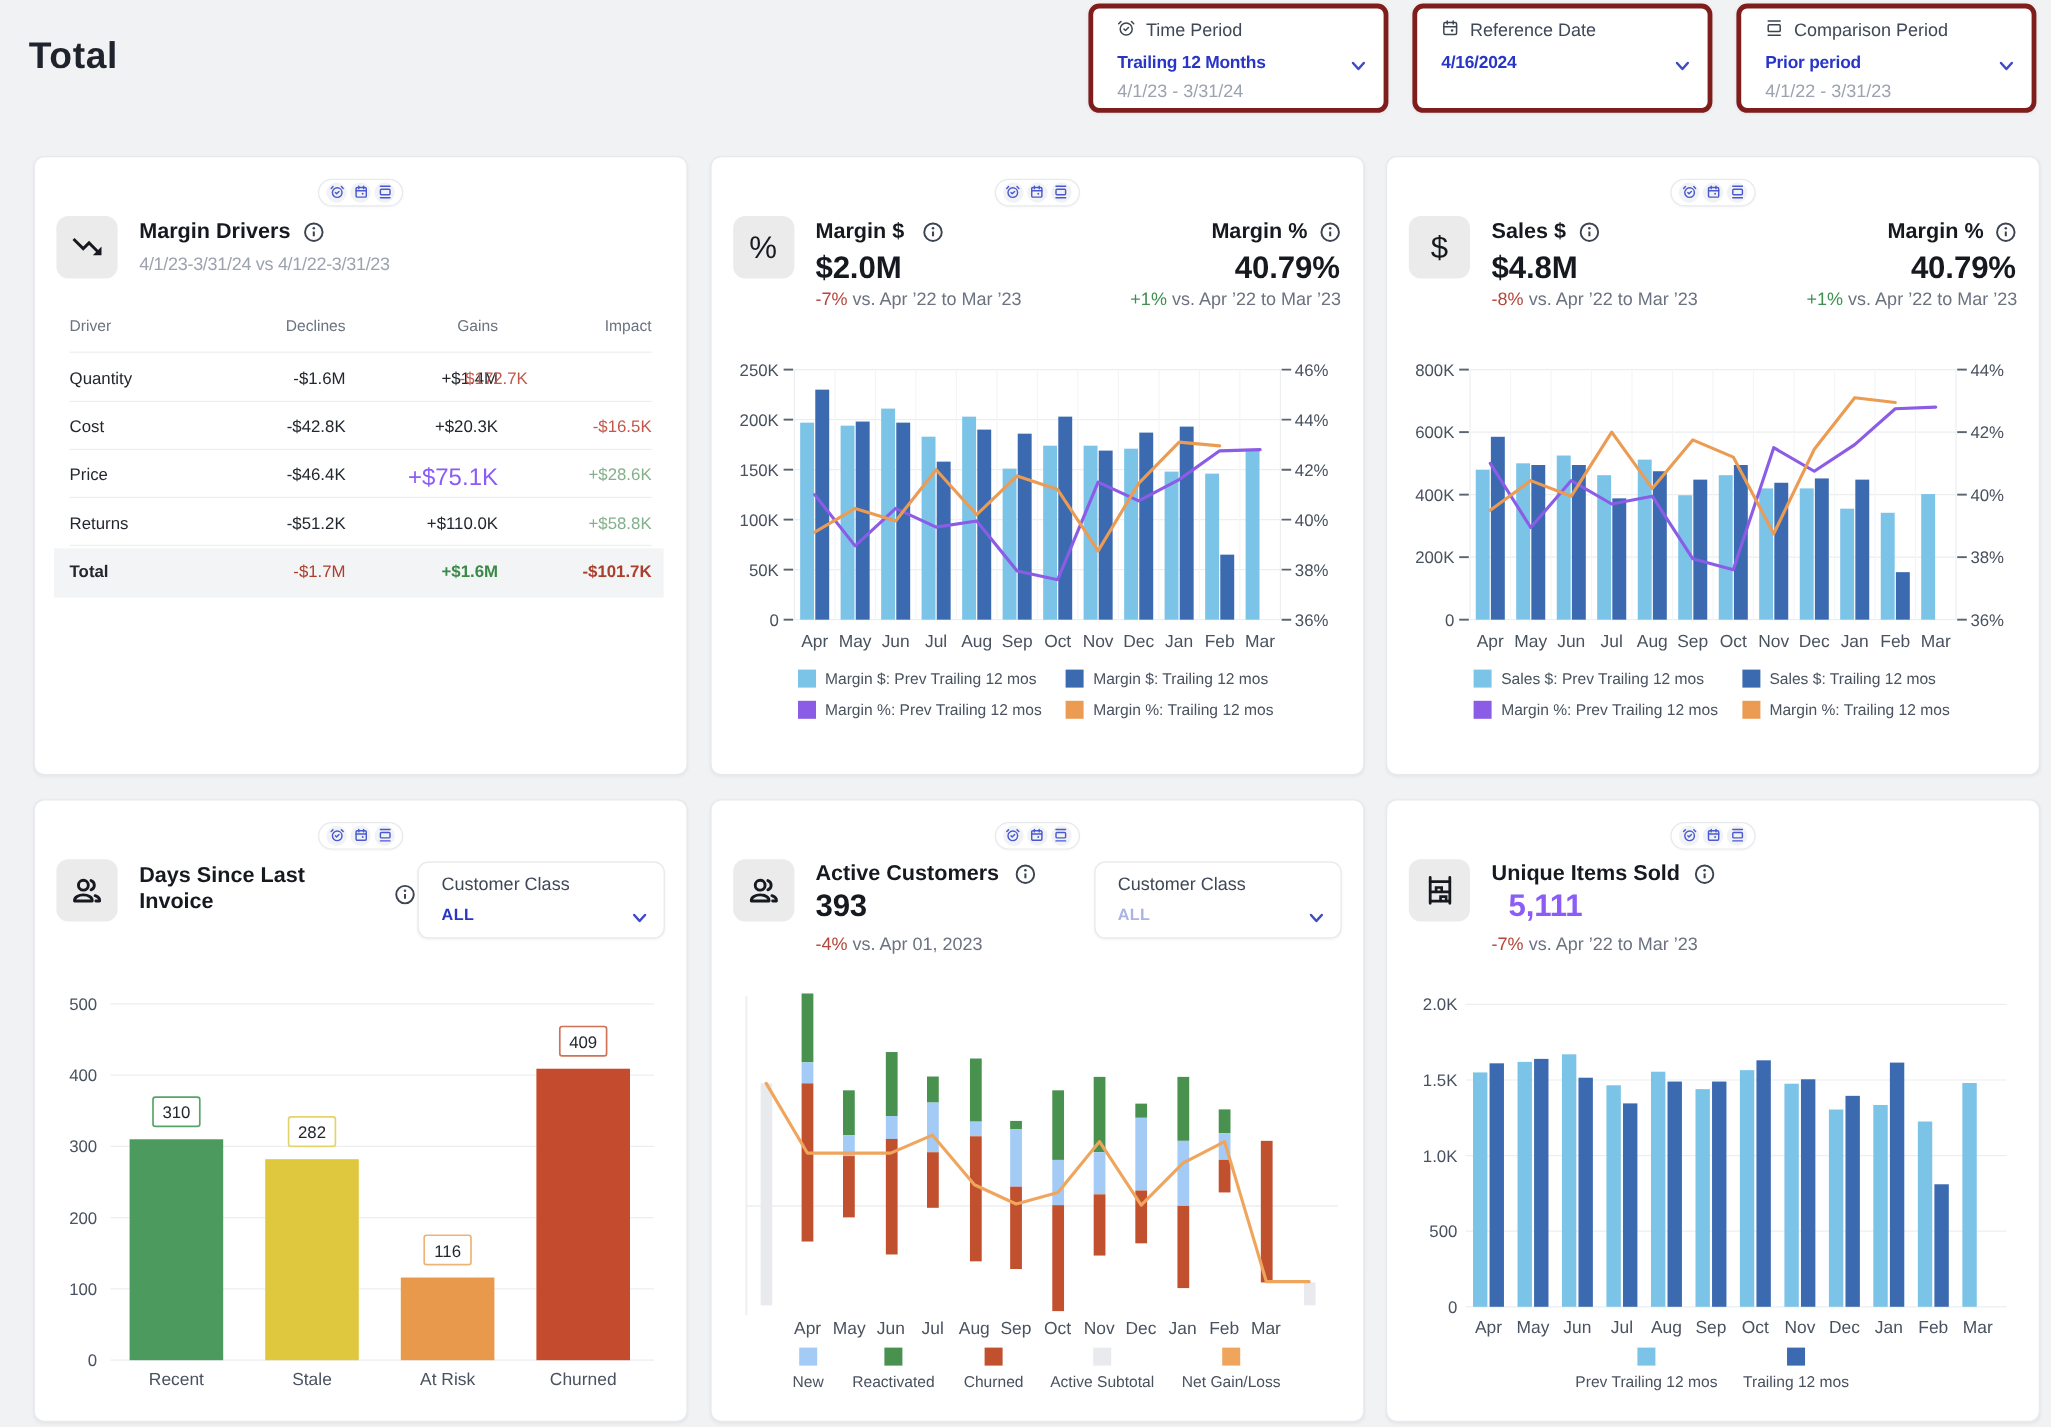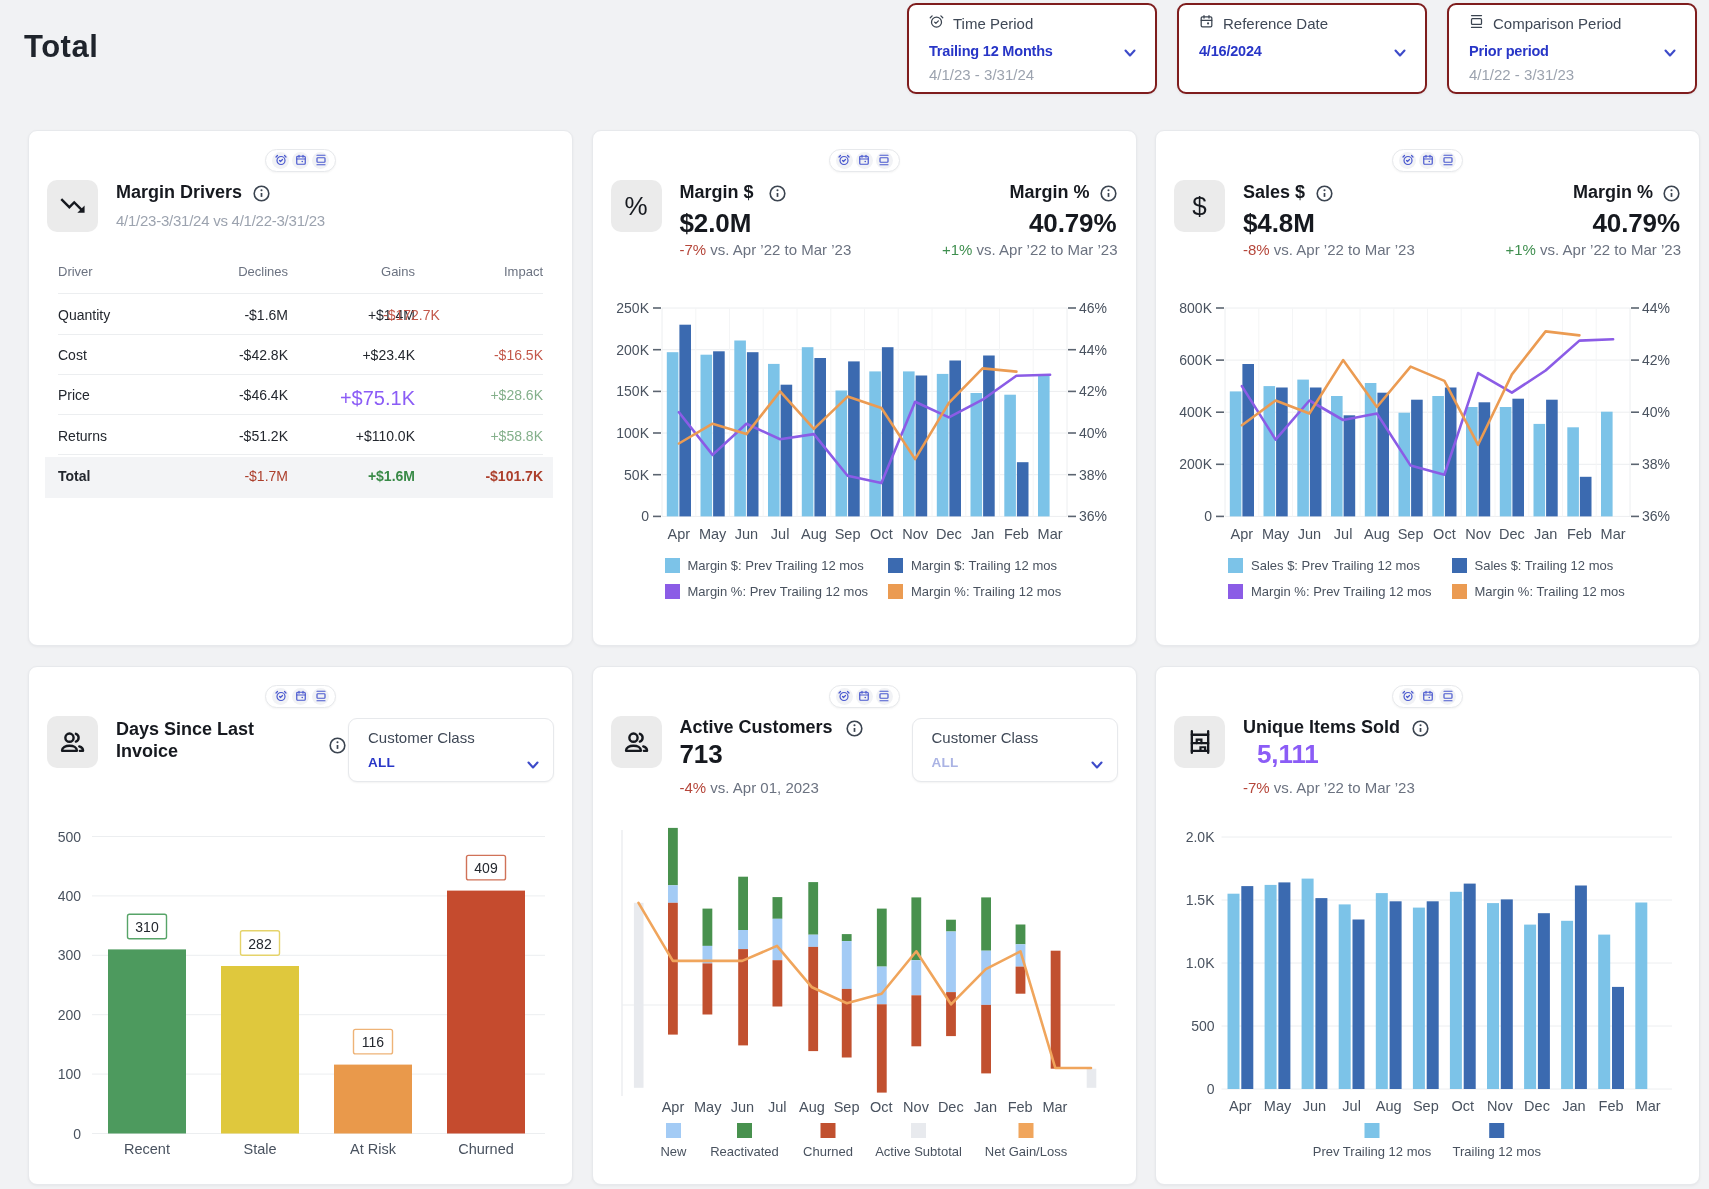--- a/index.html
+++ b/index.html
@@ -1,17 +1,17 @@
 <!DOCTYPE html>
 <html><head><meta charset="utf-8">
 <style>
 *{margin:0;padding:0;box-sizing:border-box}
 html,body{width:1709px;height:1189px;background:#f1f2f4;font-family:"Liberation Sans",sans-serif;position:relative;overflow:hidden}
 .card{position:absolute;background:#fff;border:1px solid #e7e9ec;border-radius:9px;box-shadow:0 1px 3px rgba(16,24,40,.05)}
-.fcard{position:absolute;top:3px;width:250px;height:91px;background:#fff;border:2px solid #7f1d1d;border-radius:9px;box-shadow:0 1px 3px rgba(16,24,40,.06)}
+.fcard{position:absolute;top:3px;width:250px;height:91px;background:#fff;border:4px solid #7f1d1d;border-radius:9px;box-shadow:0 1px 3px rgba(16,24,40,.06)}
 </style></head>
 <body>
 <div style="position:absolute;left:24px;top:29px;font-size:31px;font-weight:bold;letter-spacing:.5px;color:#1f242c">Total</div>
 <div class="fcard" style="left:907px">
     <svg style="position:absolute;left:20px;top:9px" width="15" height="15" viewBox="0 0 24 24" fill="none" stroke="#3b4450" stroke-width="2" stroke-linecap="round" stroke-linejoin="round">
       <circle cx="12" cy="13" r="8"></circle>
       <path d="M5 3 2 6"></path>
       <path d="m22 6-3-3"></path>
       <path d="m9 13 2 2 4-4"></path>
     </svg>
@@ -87,21 +87,21 @@
 <div style="position:absolute;left:255px;width:160px;text-align:right;top:264px;font-size:13px;color:#6b7280;font-weight:normal">Gains</div>
 <div style="position:absolute;left:383px;width:160px;text-align:right;top:264px;font-size:13px;color:#6b7280;font-weight:normal">Impact</div>
 <div style="position:absolute;left:58px;top:293.3px;width:485px;height:1px;background:#eceef0"></div>
 <div style="position:absolute;left:58px;top:307.0px;font-size:14px;color:#23272e;font-weight:normal">Quantity</div>
 <div style="position:absolute;left:128px;width:160px;text-align:right;top:307.0px;font-size:14px;color:#23272e;font-weight:normal">-$1.6M</div>
 <div style="position:absolute;left:255px;width:160px;text-align:right;top:307.0px;font-size:14px;color:#23272e;font-weight:normal">+$1.4M</div>
 <div style="position:absolute;left:383px;width:160px;text-align:left;top:307.0px;font-size:14px;color:#c3584a;font-weight:normal">-$172.7K</div>
 <div style="position:absolute;left:58px;top:333.6px;width:485px;height:1px;background:#eceef0"></div>
 <div style="position:absolute;left:58px;top:347.2px;font-size:14px;color:#23272e;font-weight:normal">Cost</div>
 <div style="position:absolute;left:128px;width:160px;text-align:right;top:347.2px;font-size:14px;color:#23272e;font-weight:normal">-$42.8K</div>
-<div style="position:absolute;left:255px;width:160px;text-align:right;top:347.2px;font-size:14px;color:#23272e;font-weight:normal">+$23.4K</div>
+<div style="position:absolute;left:255px;width:160px;text-align:right;top:347.2px;font-size:14px;color:#23272e;font-weight:normal">+$20.3K</div>
 <div style="position:absolute;left:383px;width:160px;text-align:right;top:347.2px;font-size:14px;color:#c3584a;font-weight:normal">-$16.5K</div>
 <div style="position:absolute;left:58px;top:373.8px;width:485px;height:1px;background:#eceef0"></div>
 <div style="position:absolute;left:58px;top:387.4px;font-size:14px;color:#23272e;font-weight:normal">Price</div>
 <div style="position:absolute;left:128px;width:160px;text-align:right;top:387.4px;font-size:14px;color:#23272e;font-weight:normal">-$46.4K</div>
 <div style="position:absolute;left:255px;width:160px;text-align:right;top:387.4px;font-size:20px;color:#8b5cf6;font-weight:normal">+$75.1K</div>
 <div style="position:absolute;left:383px;width:160px;text-align:right;top:387.4px;font-size:14px;color:#84b08b;font-weight:normal">+$28.6K</div>
 <div style="position:absolute;left:58px;top:414.0px;width:485px;height:1px;background:#eceef0"></div>
 <div style="position:absolute;left:58px;top:427.6px;font-size:14px;color:#23272e;font-weight:normal">Returns</div>
 <div style="position:absolute;left:128px;width:160px;text-align:right;top:427.6px;font-size:14px;color:#23272e;font-weight:normal">-$51.2K</div>
 <div style="position:absolute;left:255px;width:160px;text-align:right;top:427.6px;font-size:14px;color:#23272e;font-weight:normal">+$110.0K</div>
@@ -454,21 +454,21 @@
     <path d="M3.4 18.9v-.4c0-2.3 2.7-3.8 6.1-3.8s6.1 1.5 6.1 3.8v.4z"></path>
     <path d="M14.8 4.8a3.4 3.4 0 0 1 0 6.4"></path>
     <path d="M17.6 15.2c1.9.6 3.1 1.7 3.1 3.3v.4h-2.6"></path>
   </svg>
 <div style="position:absolute;left:679.5px;top:717px;font-size:18px;font-weight:bold;color:#16191f">Active Customers</div>
 <svg style="position:absolute;left:845.5px;top:720px" width="17" height="17" viewBox="0 0 17 17">
     <circle cx="8.5" cy="8.5" r="7.3" fill="none" stroke="#3b4450" stroke-width="1.6"></circle>
     <line x1="8.5" y1="8.0" x2="8.5" y2="11.9" stroke="#3b4450" stroke-width="1.7"></line>
     <circle cx="8.5" cy="5.2" r="1.05" fill="#3b4450"></circle>
   </svg>
-<div style="position:absolute;left:679.5px;top:739px;font-size:26px;font-weight:bold;letter-spacing:-.1px;color:#16191f">713</div>
+<div style="position:absolute;left:679.5px;top:739px;font-size:26px;font-weight:bold;letter-spacing:-.1px;color:#16191f">393</div>
 <div style="position:absolute;left:679.5px;top:779px;font-size:15px;color:#6b7280"><span style="color:#b5463a">-4%</span> vs. Apr 01, 2023</div>
 <div style="position:absolute;left:911.5px;top:718px;width:206px;height:64px;background:#fff;border:1px solid #e7e9ec;border-radius:9px;box-shadow:0 1px 2px rgba(0,0,0,.05)"></div>
 <div style="position:absolute;left:931.5px;top:729px;font-size:15px;color:#3f4856">Customer Class</div>
 <div style="position:absolute;left:931.5px;top:755px;font-size:13.5px;font-weight:bold;letter-spacing:.3px;color:#aab3e4">ALL</div>
 <svg style="position:absolute;left:1089.5px;top:758px" width="14" height="14" viewBox="0 0 14 14">
     <polyline points="2.5,4.5 7,9.5 11.5,4.5" fill="none" stroke="#3d4bc9" stroke-width="2.1" stroke-linecap="round" stroke-linejoin="round"></polyline>
   </svg>
 <svg style="position:absolute;left:591.5px;top:666px" width="545" height="519" viewBox="0 0 545 519">
     <line x1="30" y1="164" x2="30" y2="430" stroke="#eceef0" stroke-width="1.5"></line>
     <line x1="30" y1="339" x2="523" y2="339" stroke="#eceef0" stroke-width="1.2"></line>

